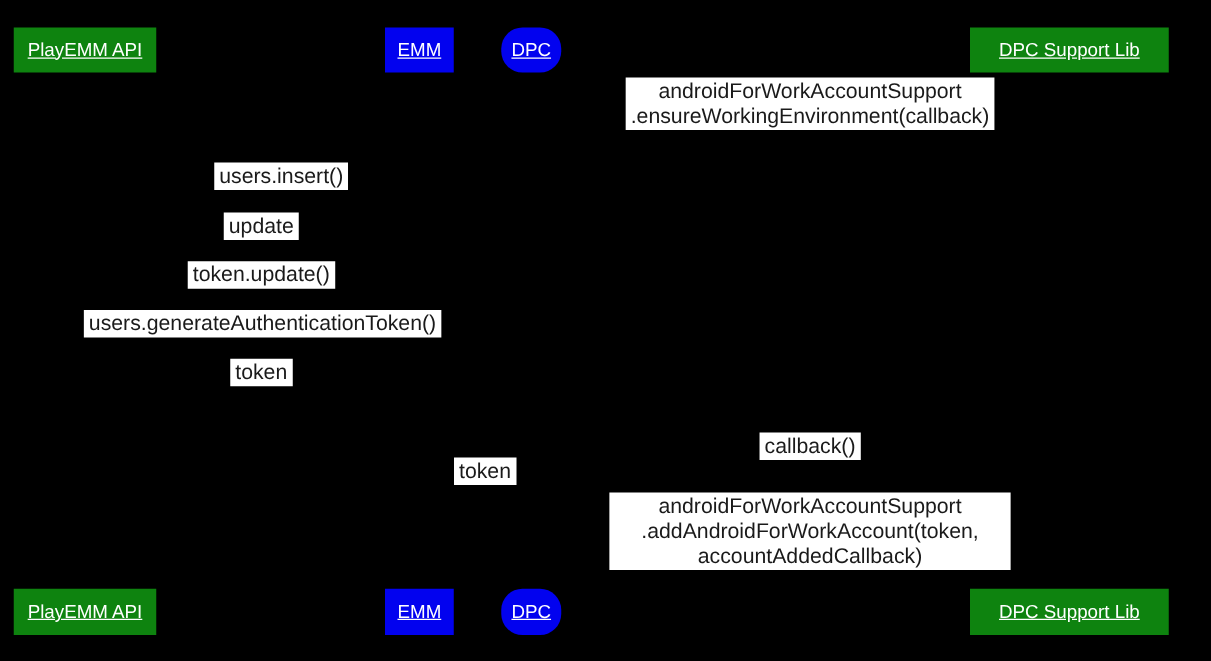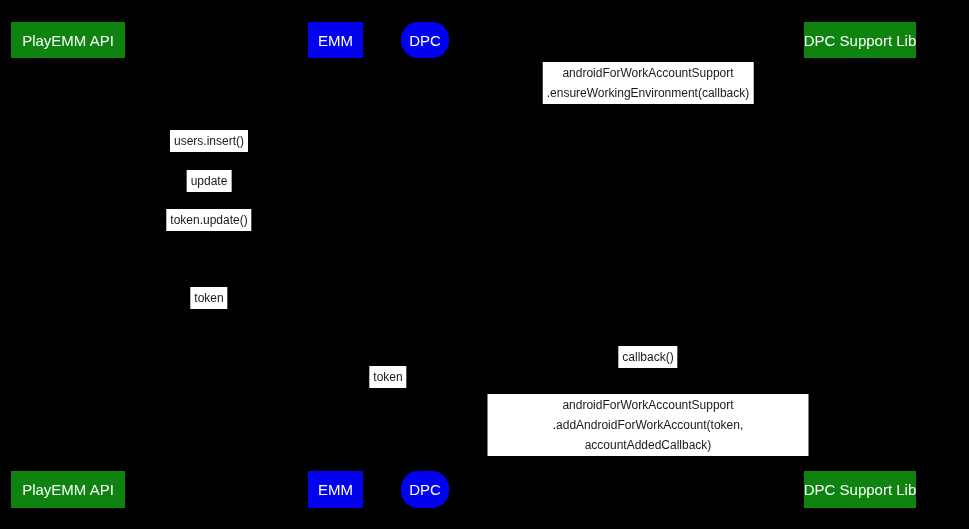--- a/index.html
+++ b/index.html
@@ -24,44 +24,45 @@
   }
   .actor {
     position: absolute;
     height: 36px;
     display: flex;
     align-items: center;
     justify-content: center;
     font-size: 15px;
     color: var(--actor-text);
     white-space: nowrap;
+    text-decoration: underline;
   }
   .actor.green { background: var(--green); }
   .actor.blue  { background: var(--blue); }
   .row-top .actor    { top: 22px; }
   .row-bottom .actor { top: 471px; height: 37px; }
 
   .pos-playemm { left: 11px;  width: 114px; }
   .pos-emm     { left: 308px; width: 55px;  }
   .pos-dpc     { left: 401px; width: 48px; border-radius: 17px;  }
-  .pos-dsl     { left: 804px; width: 112px; }
+  .pos-dsl     { left: 776px; width: 159px; }
 
   .msg {
     position: absolute;
     transform: translateX(-50%);
     background: var(--label-bg);
     color: var(--label-text);
-    font-size: 12px;
+    font-size: 17px;
     line-height: 20px;
     padding: 1px 4px;
     text-align: center;
     white-space: pre-line;
   }
   .m-ensure   { left: 648px; top: 62px;  }
-  .m-insert   { left: 209px; top: 130px; }
+  .m-insert   { left: 225px; top: 130px; }
   .m-userid   { left: 209px; top: 170px; }
   .m-update   { left: 209px; top: 209px; }
   .m-gentoken { left: 210px; top: 248px; }
   .m-token1   { left: 209px; top: 287px; }
   .m-callback { left: 648px; top: 346px; }
   .m-token2   { left: 388px; top: 366px; }
   .m-addacct  { left: 648px; top: 394px; }
 </style>
 </head>
 <body>
@@ -77,20 +78,21 @@
 
   <div class="msg m-ensure">androidForWorkAccountSupport
 .ensureWorkingEnvironment(callback)</div>
 
   <div class="msg m-insert">users.insert()</div>
 
   <div class="msg m-userid">update</div>
 
   <div class="msg m-update">token.update()</div>
 
+  <div class="msg m-gentoken">users.generateAuthenticationToken()</div>
 
   <div class="msg m-token1">token</div>
 
   <div class="msg m-callback">callback()</div>
 
   <div class="msg m-token2">token</div>
 
   <div class="msg m-addacct">androidForWorkAccountSupport
 .addAndroidForWorkAccount(token, accountAddedCallback)</div>
 

